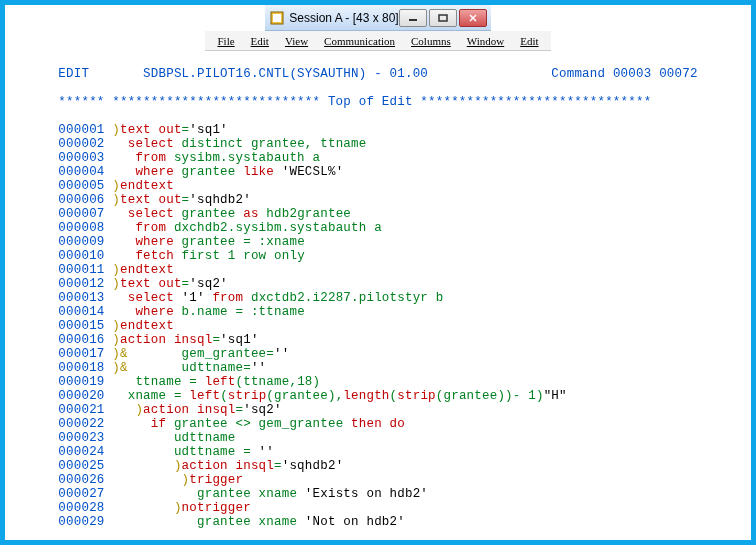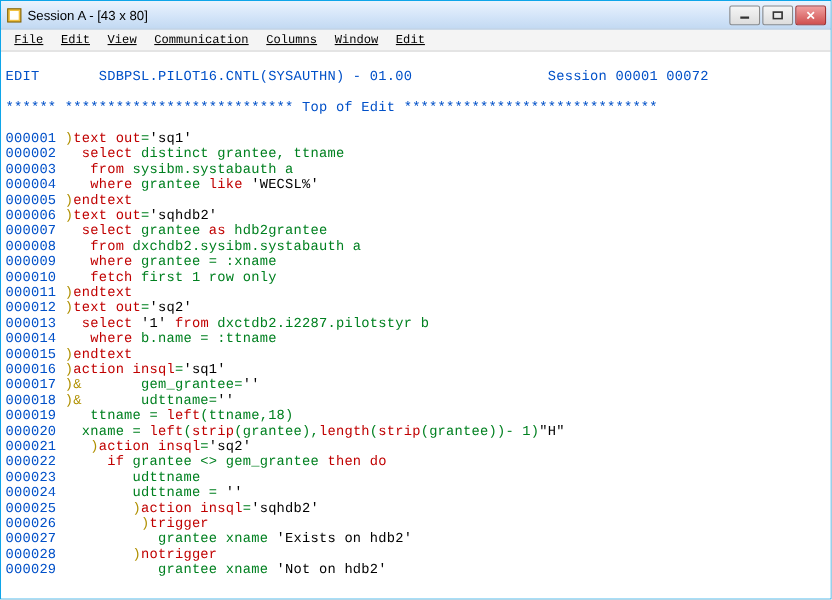--- a/index.html
+++ b/index.html
@@ -8,24 +8,25 @@
     font-size: 12px;
     background: #f0f0f0;
     width: 756px;
     height: 545px;
     overflow: hidden;
   }
   .window {
     width: 756px;
     height: 545px;
     background: #fff;
-    border: 1px solid #0ea5e9;
+    border: 5px solid #0ea5e9;
     box-shadow: 0 0 4px rgba(0,0,0,0.3);
     display: flex;
     flex-direction: column;
+    align-items: center;
   }
   .titlebar {
     height: 26px;
     background: linear-gradient(to bottom, #ebf3fd 0%, #d6e6f9 50%, #c2d9f2 100%);
     border-bottom: 1px solid #9db9d8;
     display: flex;
     align-items: center;
     padding: 0 4px;
     font-family: "Segoe UI", Tahoma, sans-serif;
     font-size: 12px;
@@ -48,21 +49,21 @@
     background: linear-gradient(to bottom, #f0a0a0, #d05050);
     border-color: #a03030; color: #fff;
   }
   .menubar {
     height: 20px;
     background: #f4f4f4;
     border-bottom: 1px solid #ccc;
     display: flex;
     align-items: center;
     padding: 0 4px;
-    font-family: Liberation Mono, monospace;
+    font-family: Liberation Serif, serif;
     font-size: 11px;
   }
   .menu-item {
     padding: 2px 8px;
     cursor: pointer;
   }
   .menu-item .ul { text-decoration: underline; }
   .terminal {
     flex: 1;
     background: #fff;
@@ -123,18 +124,18 @@
     <span class="menu-item"><span class="ul">File</span></span>
     <span class="menu-item"><span class="ul">Edit</span></span>
     <span class="menu-item"><span class="ul">View</span></span>
     <span class="menu-item"><span class="ul">Communication</span></span>
     <span class="menu-item"><span class="ul">Columns</span></span>
     <span class="menu-item"><span class="ul">Window</span></span>
     <span class="menu-item"><span class="ul">Edit</span></span>
   </div>
 
   <div class="terminal">
-<span class="ln"><span class="blue">EDIT</span><span class="blue">       </span><span class="blue">SDBPSL.PILOT16.CNTL(SYSAUTHN) - 01.00</span><span class="blue">                </span><span class="blue">Session</span><span class="blue"> </span><span class="blue">00001</span><span class="blue"> </span><span class="blue">00072</span></span>
+<span class="ln"><span class="blue">EDIT</span><span class="blue">       </span><span class="blue">SDBPSL.PILOT16.CNTL(SYSAUTHN) - 01.00</span><span class="blue">                </span><span class="blue">Command</span><span class="blue"> </span><span class="blue">00003</span><span class="blue"> </span><span class="blue">00072</span></span>
 <span class="ln"><span class="blue">****** ***************************</span><span class="blue"> Top of Edit </span><span class="blue">******************************</span></span>
 <span class="ln"><span class="blue">000001</span><span class="green"> </span><span class="gold">)</span><span class="red">text out</span><span class="green">=</span><span class="pink">'sq1'</span></span><span class="ln"><span class="blue">000002</span><span class="green">   </span><span class="red">select</span><span class="green"> distinct grantee, ttname</span></span><span class="ln"><span class="blue">000003</span><span class="green">    </span><span class="red">from</span><span class="green"> sysibm.systabauth a</span></span><span class="ln"><span class="blue">000004</span><span class="green">    </span><span class="red">where</span><span class="green"> grantee </span><span class="red">like</span><span class="pink"> 'WECSL%'</span></span><span class="ln"><span class="blue">000005</span><span class="green"> </span><span class="gold">)</span><span class="red">endtext</span></span><span class="ln"><span class="blue">000006</span><span class="green"> </span><span class="gold">)</span><span class="red">text out</span><span class="green">=</span><span class="pink">'sqhdb2'</span></span><span class="ln"><span class="blue">000007</span><span class="green">   </span><span class="red">select</span><span class="green"> grantee </span><span class="red">as</span><span class="green"> hdb2grantee</span></span><span class="ln"><span class="blue">000008</span><span class="green">    </span><span class="red">from</span><span class="green"> dxchdb2.sysibm.systabauth a</span></span><span class="ln"><span class="blue">000009</span><span class="green">    </span><span class="red">where</span><span class="green"> grantee = :xname</span></span><span class="ln"><span class="blue">000010</span><span class="green">    </span><span class="red">fetch</span><span class="green"> first 1 row only</span></span><span class="ln"><span class="blue">000011</span><span class="green"> </span><span class="gold">)</span><span class="red">endtext</span></span><span class="ln"><span class="blue">000012</span><span class="green"> </span><span class="gold">)</span><span class="red">text out</span><span class="green">=</span><span class="pink">'sq2'</span></span><span class="ln"><span class="blue">000013</span><span class="green">   </span><span class="red">select</span><span class="pink"> '1'</span><span class="green"> </span><span class="red">from</span><span class="green"> dxctdb2.i2287.pilotstyr b</span></span><span class="ln"><span class="blue">000014</span><span class="green">    </span><span class="red">where</span><span class="green"> b.name = :ttname</span></span><span class="ln"><span class="blue">000015</span><span class="green"> </span><span class="gold">)</span><span class="red">endtext</span></span><span class="ln"><span class="blue">000016</span><span class="green"> </span><span class="gold">)</span><span class="red">action insql</span><span class="green">=</span><span class="pink">'sq1'</span></span><span class="ln"><span class="blue">000017</span><span class="green"> </span><span class="gold">)</span><span class="gold">&amp;</span><span class="green">       gem_grantee=</span><span class="pink">''</span></span><span class="ln"><span class="blue">000018</span><span class="green"> </span><span class="gold">)</span><span class="gold">&amp;</span><span class="green">       udttname=</span><span class="pink">''</span></span><span class="ln"><span class="blue">000019</span><span class="green">    </span><span class="green">ttname = </span><span class="red">left</span><span class="green">(ttname,18)</span></span><span class="ln"><span class="blue">000020</span><span class="green">   </span><span class="green">xname = </span><span class="red">left</span><span class="green">(</span><span class="red">strip</span><span class="green">(grantee),</span><span class="red">length</span><span class="green">(</span><span class="red">strip</span><span class="green">(grantee))- 1)</span><span class="pink">"H"</span></span><span class="ln"><span class="blue">000021</span><span class="green">    </span><span class="gold">)</span><span class="red">action insql</span><span class="green">=</span><span class="pink">'sq2'</span></span><span class="ln"><span class="blue">000022</span><span class="green">      </span><span class="red">if</span><span class="green"> grantee &lt;&gt; gem_grantee </span><span class="red">then do</span></span><span class="ln"><span class="blue">000023</span><span class="green">         </span><span class="green">udttname</span></span><span class="ln"><span class="blue">000024</span><span class="green">         </span><span class="green">udttname = </span><span class="pink">''</span></span><span class="ln"><span class="blue">000025</span><span class="green">         </span><span class="gold">)</span><span class="red">action insql</span><span class="green">=</span><span class="pink">'sqhdb2'</span></span><span class="ln"><span class="blue">000026</span><span class="green">          </span><span class="gold">)</span><span class="red">trigger</span></span><span class="ln"><span class="blue">000027</span><span class="green">            </span><span class="green">grantee xname </span><span class="pink">'Exists on hdb2'</span></span><span class="ln"><span class="blue">000028</span><span class="green">         </span><span class="gold">)</span><span class="red">notrigger</span></span><span class="ln"><span class="blue">000029</span><span class="green">            </span><span class="green">grantee xname </span><span class="pink">'Not on hdb2'</span></span>
 
   </div>
 </div>
 
 </body></html>

